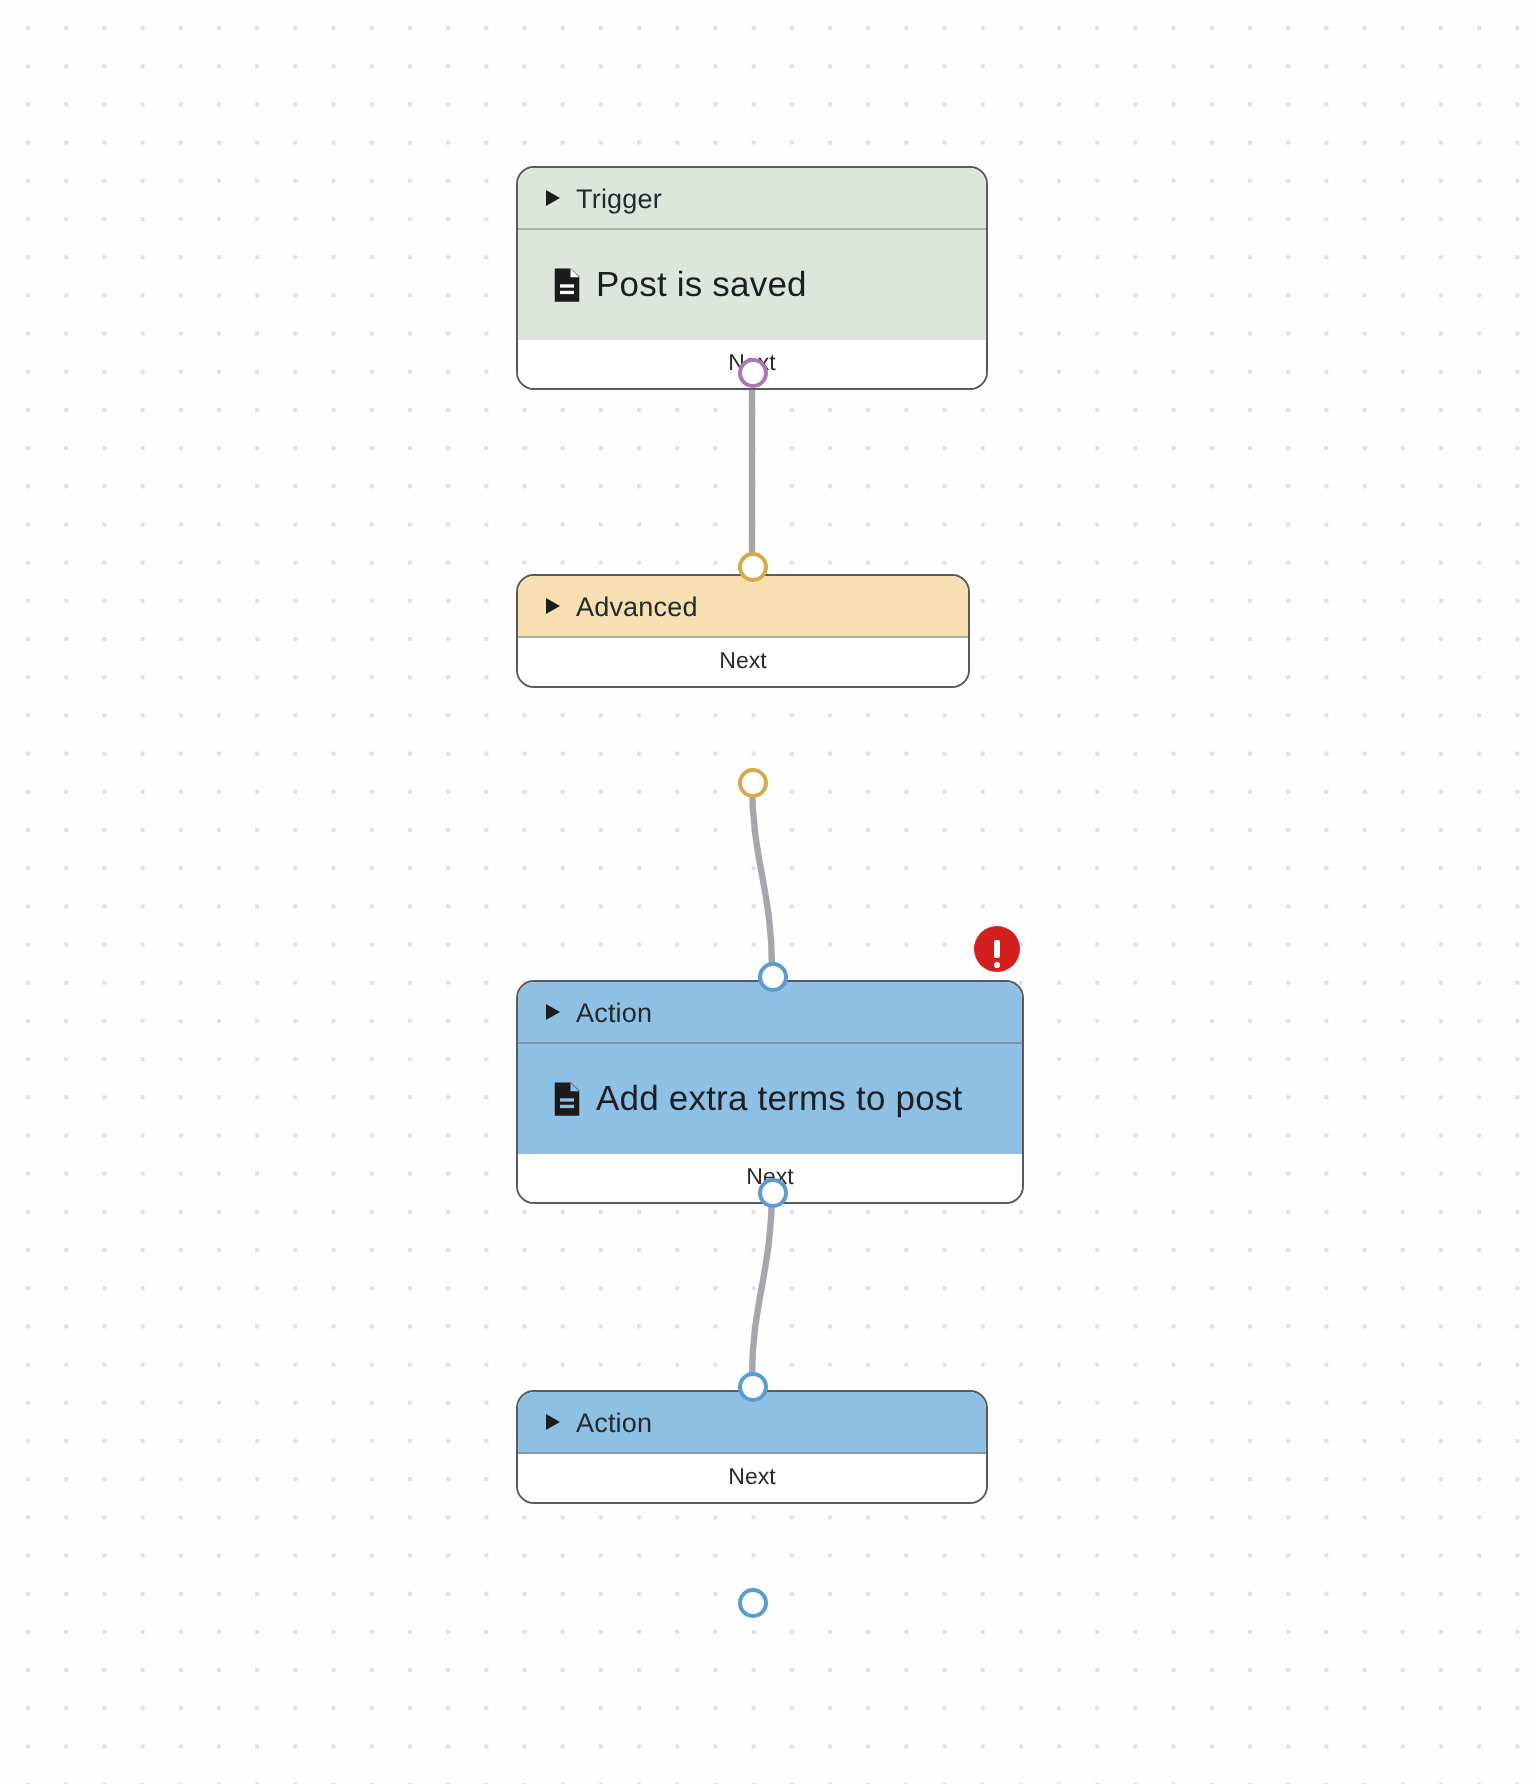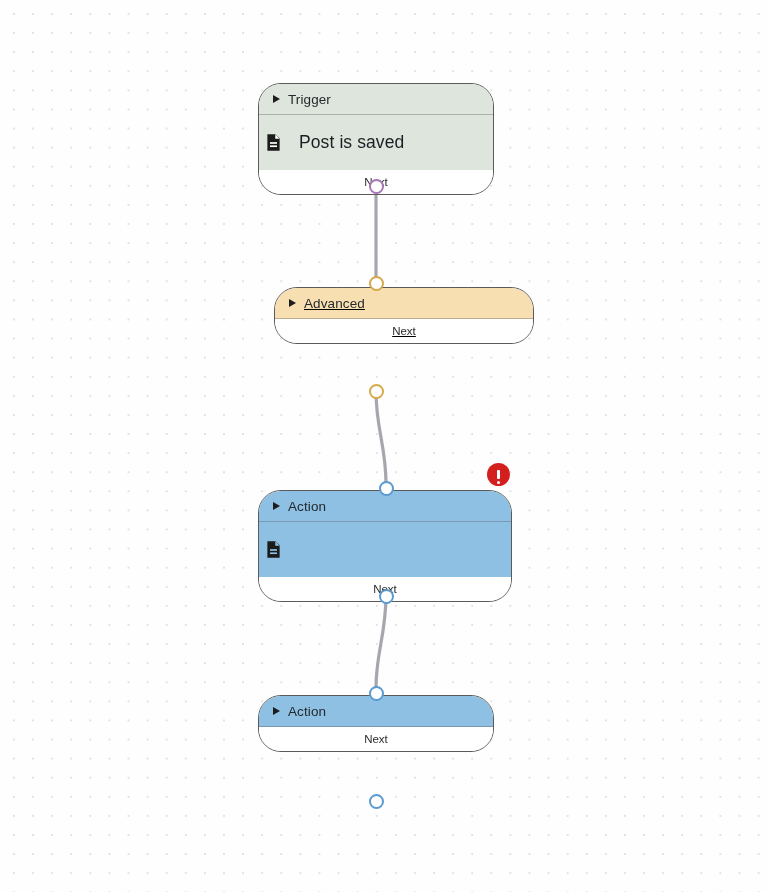--- a/index.html
+++ b/index.html
@@ -34,21 +34,21 @@
     width: 768px;
     height: 892px;
     pointer-events: none;
   }
 
   
   .node {
     position: absolute;
     box-sizing: border-box;
     border: 1px solid #5a5a5a;
-    border-radius: 23px;
+    border-radius: 9px;
     background: #ffffff;
     overflow: hidden;
     box-shadow: 0 0 0 0 rgba(0,0,0,0);
   }
   .node-head {
     height: 30px;
     display: flex;
     align-items: center;
     padding-left: 14px;
     font-size: 13.5px;
@@ -62,22 +62,22 @@
     border-left: 7px solid #1d1d1d;
     border-top: 4.6px solid transparent;
     border-bottom: 4.6px solid transparent;
     margin-right: 8px;
     flex: none;
   }
   .node-body {
     height: 55px;
     display: flex;
     align-items: center;
-    padding-left: 4px;
-    gap: 15px;
+    padding-left: 14px;
+    gap: 4px;
   }
   .node-title {
     font-size: 17.5px;
     color: #1b1f23;
     letter-spacing: .1px;
     white-space: nowrap;
   }
   .node-foot {
     height: 24px;
     background: #ffffff;
@@ -164,21 +164,21 @@
         <path d="M14 2.6v5h5" fill="#ffffff"></path>
         <rect x="8" y="11.6" width="8" height="1.9" fill="#ffffff"></rect>
         <rect x="8" y="15.3" width="8" height="1.9" fill="#ffffff"></rect>
       </svg>
       <span class="node-title">Post is saved</span>
     </div>
     <div class="node-foot">Next</div>
   </div>
   <div class="port p-trigger" style="left:368.5px; top:178.5px;"></div>
 
-  <div class="node n-advanced" style="left:274px; top:287px; width:260px;text-decoration:underline;">
+  <div class="node n-advanced" style="left:258px; top:287px; width:227px;">
     <div class="node-head">
       <span class="caret"></span>
       <span>Advanced</span>
     </div>
     <div class="node-foot">Next</div>
   </div>
   <div class="port p-advanced" style="left:368.5px; top:275.5px;"></div>
   <div class="port p-advanced" style="left:368.5px; top:383.5px;"></div>
 
   <div class="node n-action" style="left:258px; top:490px; width:254px;">
@@ -186,20 +186,21 @@
       <span class="caret"></span>
       <span>Action</span>
     </div>
     <div class="node-body">
       <svg class="node-icon" viewBox="0 0 24 24">
         <path d="M5 2.5h9.2L19 7.2V21.5H5z" fill="#1b1b1b"></path>
         <path d="M14 2.6v5h5" fill="#8ec0e4"></path>
         <rect x="8" y="11.6" width="8" height="1.9" fill="#8ec0e4"></rect>
         <rect x="8" y="15.3" width="8" height="1.9" fill="#8ec0e4"></rect>
       </svg>
+      <span class="node-title">Add extra terms to post</span>
     </div>
     <div class="node-foot">Next</div>
   </div>
   <div class="port p-action" style="left:378.5px; top:480.5px;"></div>
   <div class="port p-action" style="left:378.5px; top:588.5px;"></div>
   <div class="error-badge" style="left:487px; top:463px;">
     <span class="bang"></span>
   </div>
 
   <div class="node n-action" style="left:258px; top:695px; width:236px;">

